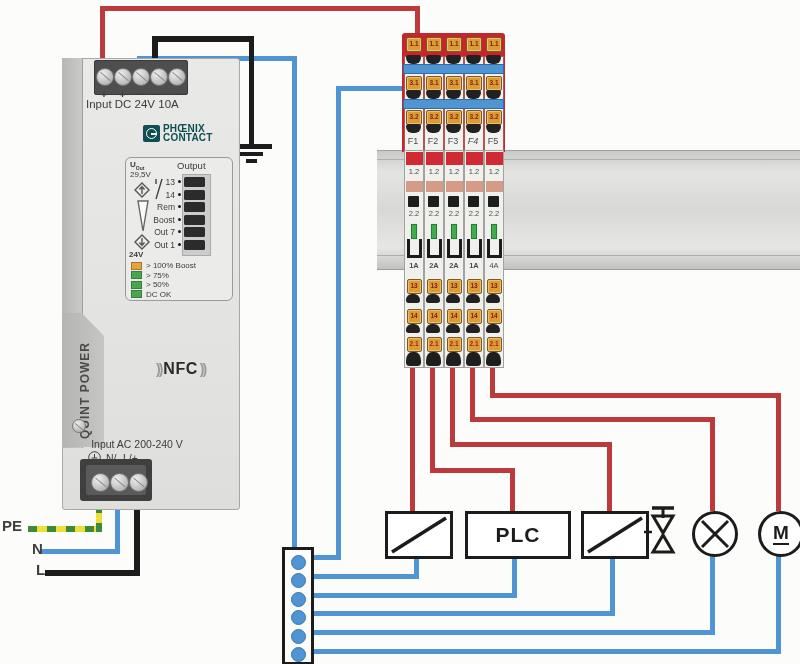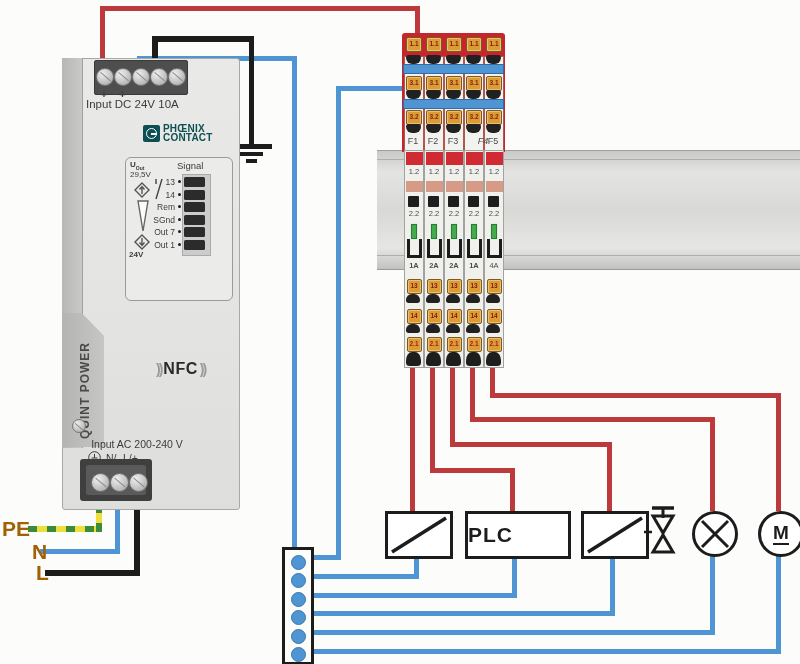--- a/index.html
+++ b/index.html
@@ -60,21 +60,21 @@
   .nfc-waves{font-size:14px;font-weight:bold;color:#9a9a9a;letter-spacing:-2px;}
   #nfc-text{font-size:16px;font-weight:900;color:#2b2b2b;letter-spacing:.5px;}
   #input-label{left:64px;top:438px;width:146px;text-align:center;font-size:10.5px;color:#3c3c3c;}
   #input-terms{left:88px;top:451px;display:flex;align-items:center;gap:5px;font-size:10.5px;color:#3c3c3c;}
   #in-term-outer{left:80px;top:459px;width:72px;height:42px;background:#3f3f3f;border-radius:3px;}
   #in-term-inner{left:86px;top:465px;width:60px;height:30px;background:#5a5a5a;border-radius:2px;}
   #psu-screw-small{left:72px;top:419px;width:12px;height:12px;}
   
   .gnd-bar{position:absolute;background:#1c1c1c;}
   
-  .mains-label{position:absolute;font-size:21px;font-weight:bold;color:#a16207;}
+  .mains-label{position:absolute;font-size:15px;font-weight:bold;color:#404040;}
   
   #breaker-top{left:402px;top:33px;width:103px;height:119px;background:var(--breaker-red);
                border-radius:3px 3px 0 0;}
   .bt-col{position:absolute;top:23px;bottom:0;width:18px;background:#f2f2ef;border:1px solid #b5554f;}
   .ylabel{position:absolute;background:var(--terminal-yellow);border:1px solid #7c5a1a;
           color:#7c1d15;font-size:6.5px;line-height:1;font-weight:bold;
           display:flex;align-items:center;justify-content:center;border-radius:2px;
           box-shadow:inset 0 0 0 1px rgba(255,255,255,.35);}
   .wedge{position:absolute;background:#212121;border-radius:45% 45% 3px 3px / 75% 75% 3px 3px;}
   .wedge.down{border-radius:3px 3px 45% 45% / 3px 3px 75% 75%;}
@@ -93,21 +93,21 @@
   .mod-txt{position:absolute;width:100%;text-align:center;font-size:7.5px;color:#4a4a4a;}
   .blk-sq{position:absolute;background:#1e1e1e;border-radius:1px;}
   .led-v{position:absolute;background:#3fae4a;border:1px solid #2a7b33;box-shadow:0 0 0 1px #e8e8e6;}
   .u-glyph{position:absolute;border:3px solid #1c1c1c;border-top:none;}
   .bot-conn{position:absolute;background:#1e1e1e;border-radius:40% 40% 25% 25%/60% 60% 25% 25%;}
   
   .load-box{position:absolute;border:3.5px solid #1c1c1c;background:#fff;}
   .load-circle{position:absolute;width:40px;height:40px;border:3.5px solid #1c1c1c;border-radius:50%;
                background:#fff;display:flex;align-items:center;justify-content:center;}
   #motor-m{font-size:19px;font-weight:bold;color:#1c1c1c;border-bottom:2.5px solid #1c1c1c;line-height:20px;}
-  #plc-box{display:flex;align-items:center;}
+  #plc-box{display:flex;align-items:center;justify-content:center;}
   #plc-text{font-size:21px;font-weight:bold;color:#1c1c1c;letter-spacing:1px;}
   
   #dist-block{left:282px;top:547px;width:26px;height:112px;border:3.5px solid #1c1c1c;background:#fdfdfb;}
   .dist-dot{position:absolute;width:13px;height:13px;border-radius:50%;
             background:var(--wire-blue);border:1px solid #3a77ad;}
   svg{display:block;}
 </style>
 </head>
 <body>
 
@@ -204,21 +204,21 @@
   </svg>
   <svg class="abs" style="left:137px;top:200px" width="12" height="32" viewBox="0 0 12 32">
     <polygon points="1,1 11,1 6,31" fill="#fbfbf9" stroke="#666" stroke-width="1.4"></polygon>
   </svg>
   <svg class="abs" style="left:134px;top:234px" width="16" height="16" viewBox="0 0 16 16">
     <path d="M8 1 L15 8 L8 15 L1 8 Z" fill="none" stroke="#555" stroke-width="1.4"></path>
     <path d="M8 4 L8 11 M5.5 8.5 L8 11.5 L10.5 8.5" fill="none" stroke="#555" stroke-width="1.4"></path>
   </svg>
   <div class="panel-txt" style="left:129px;top:250px;font-weight:bold">24V</div>
 
-  <div class="panel-txt" style="left:177px;top:160px;font-size:9.5px">Signal</div>
+  <div class="panel-txt" style="left:177px;top:160px;font-size:9.5px">Output</div>
   <div class="abs" id="sig-conn-strip"></div>
   <svg class="abs" style="left:154px;top:178px" width="10" height="22" viewBox="0 0 10 22">
     <path d="M8 1 L2 21 M2 1 L2 6" fill="none" stroke="#444" stroke-width="1.4"></path>
   </svg>
   <div class="abs" id="signal-rows">
       <div class="sig-row">
         <div class="sig-label">13</div>
         <div class="sig-dot"></div>
         <div class="sig-conn"></div>
       </div>
@@ -226,36 +226,54 @@
         <div class="sig-label">14</div>
         <div class="sig-dot"></div>
         <div class="sig-conn"></div>
       </div>
       <div class="sig-row">
         <div class="sig-label">Rem</div>
         <div class="sig-dot"></div>
         <div class="sig-conn"></div>
       </div>
       <div class="sig-row">
-        <div class="sig-label">SGnd</div>
+        <div class="sig-label">Boost</div>
         <div class="sig-dot"></div>
         <div class="sig-conn"></div>
       </div>
       <div class="sig-row">
         <div class="sig-label">Out 7</div>
         <div class="sig-dot"></div>
         <div class="sig-conn"></div>
       </div>
       <div class="sig-row">
         <div class="sig-label">Out 1</div>
         <div class="sig-dot"></div>
         <div class="sig-conn"></div>
       </div>
     </div>
 
+  <div class="abs" id="led-rows">
+      <div class="led-row">
+        <div class="led-chip orange"></div>
+        <div class="led-label">&gt; 100% Boost</div>
+      </div>
+      <div class="led-row">
+        <div class="led-chip green"></div>
+        <div class="led-label">&gt; 75%</div>
+      </div>
+      <div class="led-row">
+        <div class="led-chip green"></div>
+        <div class="led-label">&gt; 50%</div>
+      </div>
+      <div class="led-row">
+        <div class="led-chip green"></div>
+        <div class="led-label">DC OK</div>
+      </div>
+    </div>
 
   <div class="abs" id="nfc">
     <span class="nfc-waves">))</span>
     <span id="nfc-text">NFC</span>
     <span class="nfc-waves">))</span>
   </div>
 
   <div class="screw" id="psu-screw-small"></div>
   <div class="abs" id="input-label">Input AC 200-240 V</div>
   <div class="abs" id="input-terms">
@@ -312,21 +330,21 @@
       <div class="wedge down" style="left: 3.5px; top: 91px; width: 15px; height: 9px;"></div>
       <div class="f-name" style="left: 2px; top: 103px; width: 18px;">F1</div>
       <div class="ylabel" style="left: 24px; top: 77px; width: 14px; height: 13px;">3.2</div>
       <div class="wedge down" style="left: 23.5px; top: 91px; width: 15px; height: 9px;"></div>
       <div class="f-name" style="left: 22px; top: 103px; width: 18px;">F2</div>
       <div class="ylabel" style="left: 44px; top: 77px; width: 14px; height: 13px;">3.2</div>
       <div class="wedge down" style="left: 43.5px; top: 91px; width: 15px; height: 9px;"></div>
       <div class="f-name" style="left: 42px; top: 103px; width: 18px;">F3</div>
       <div class="ylabel" style="left: 64px; top: 77px; width: 14px; height: 13px;">3.2</div>
       <div class="wedge down" style="left: 63.5px; top: 91px; width: 15px; height: 9px;"></div>
-      <div class="f-name" style="left: 62px; top: 103px; width: 38px; font-style: italic;">F4</div>
+      <div class="f-name" style="left: 62px; top: 103px; width: 18px; font-style: italic;">F4</div>
       <div class="ylabel" style="left: 84px; top: 77px; width: 14px; height: 13px;">3.2</div>
       <div class="wedge down" style="left: 83.5px; top: 91px; width: 15px; height: 9px;"></div>
       <div class="f-name" style="left: 82px; top: 103px; width: 18px;">F5</div>
     </div>
   <div class="abs" id="breaker-low">
       <div class="bl-col" style="left: 2px;">
         <div class="red-band" style="top: 1px; height: 13px;"></div>
         <div class="mod-txt" style="top: 16px;">1.2</div>
         <div class="salmon-band" style="top: 30px; height: 11px;"></div>
         <div class="blk-sq" style="left: 3px; top: 45px; width: 11px; height: 11px;"></div>

